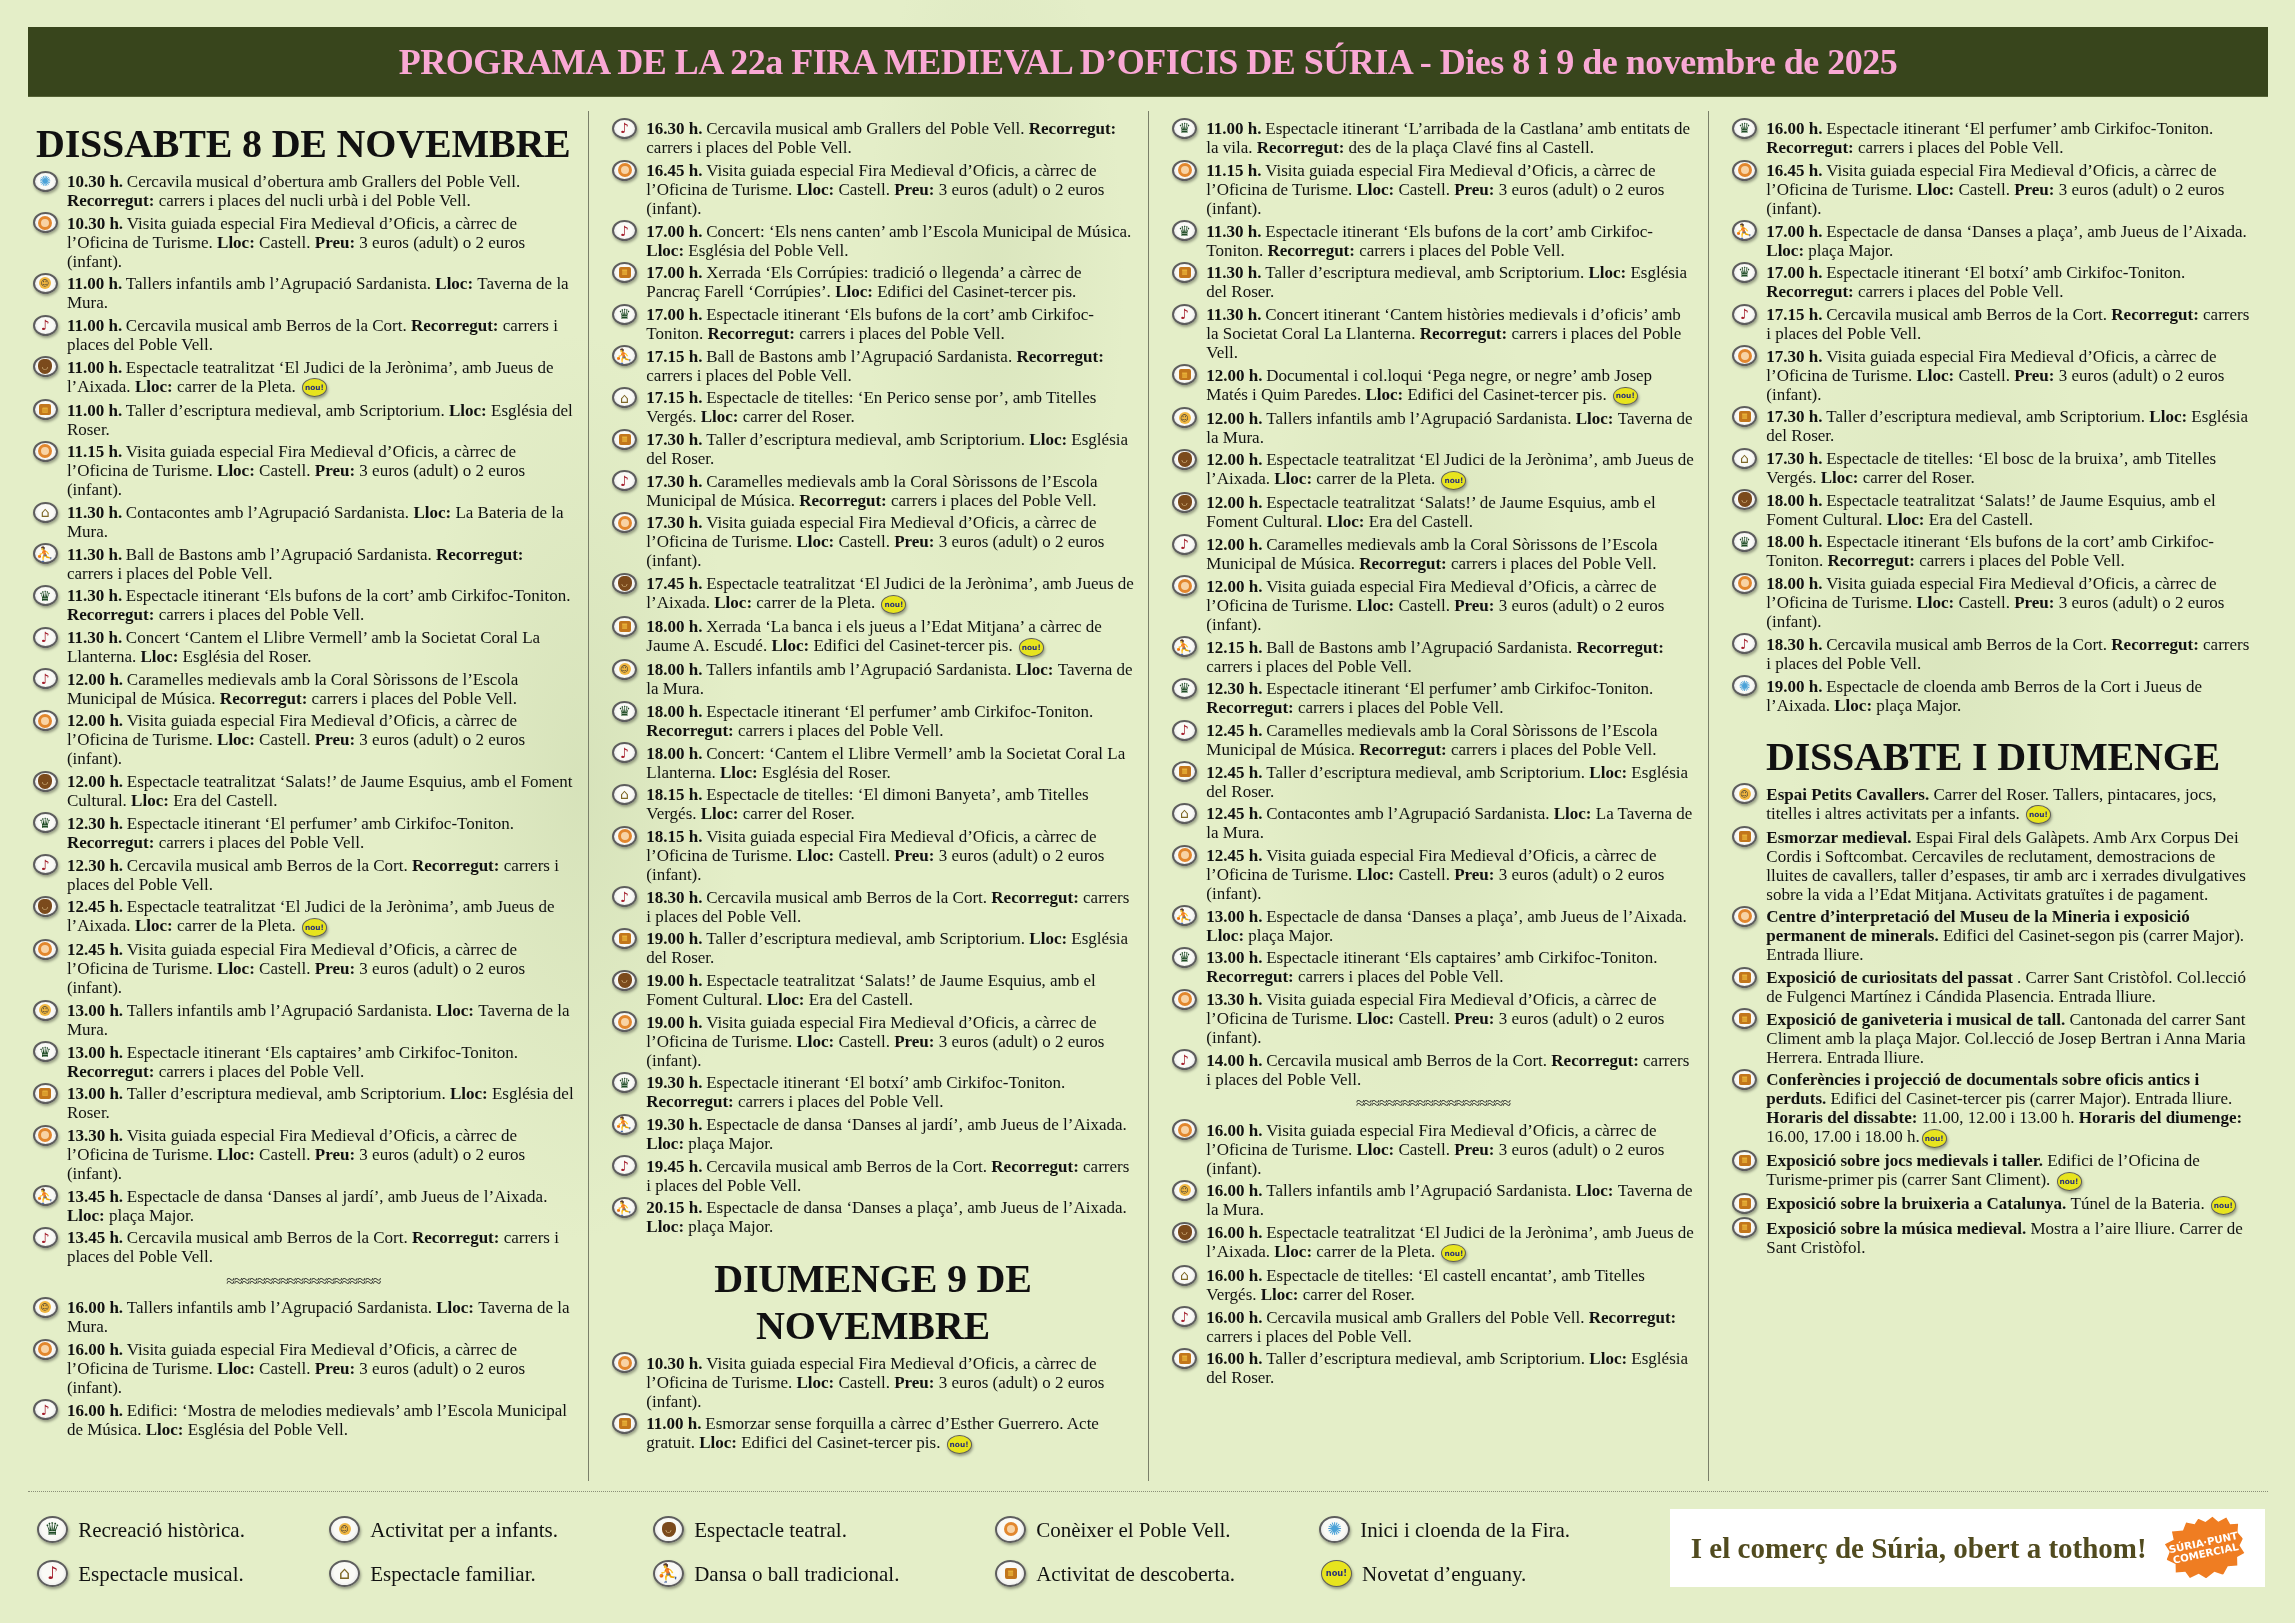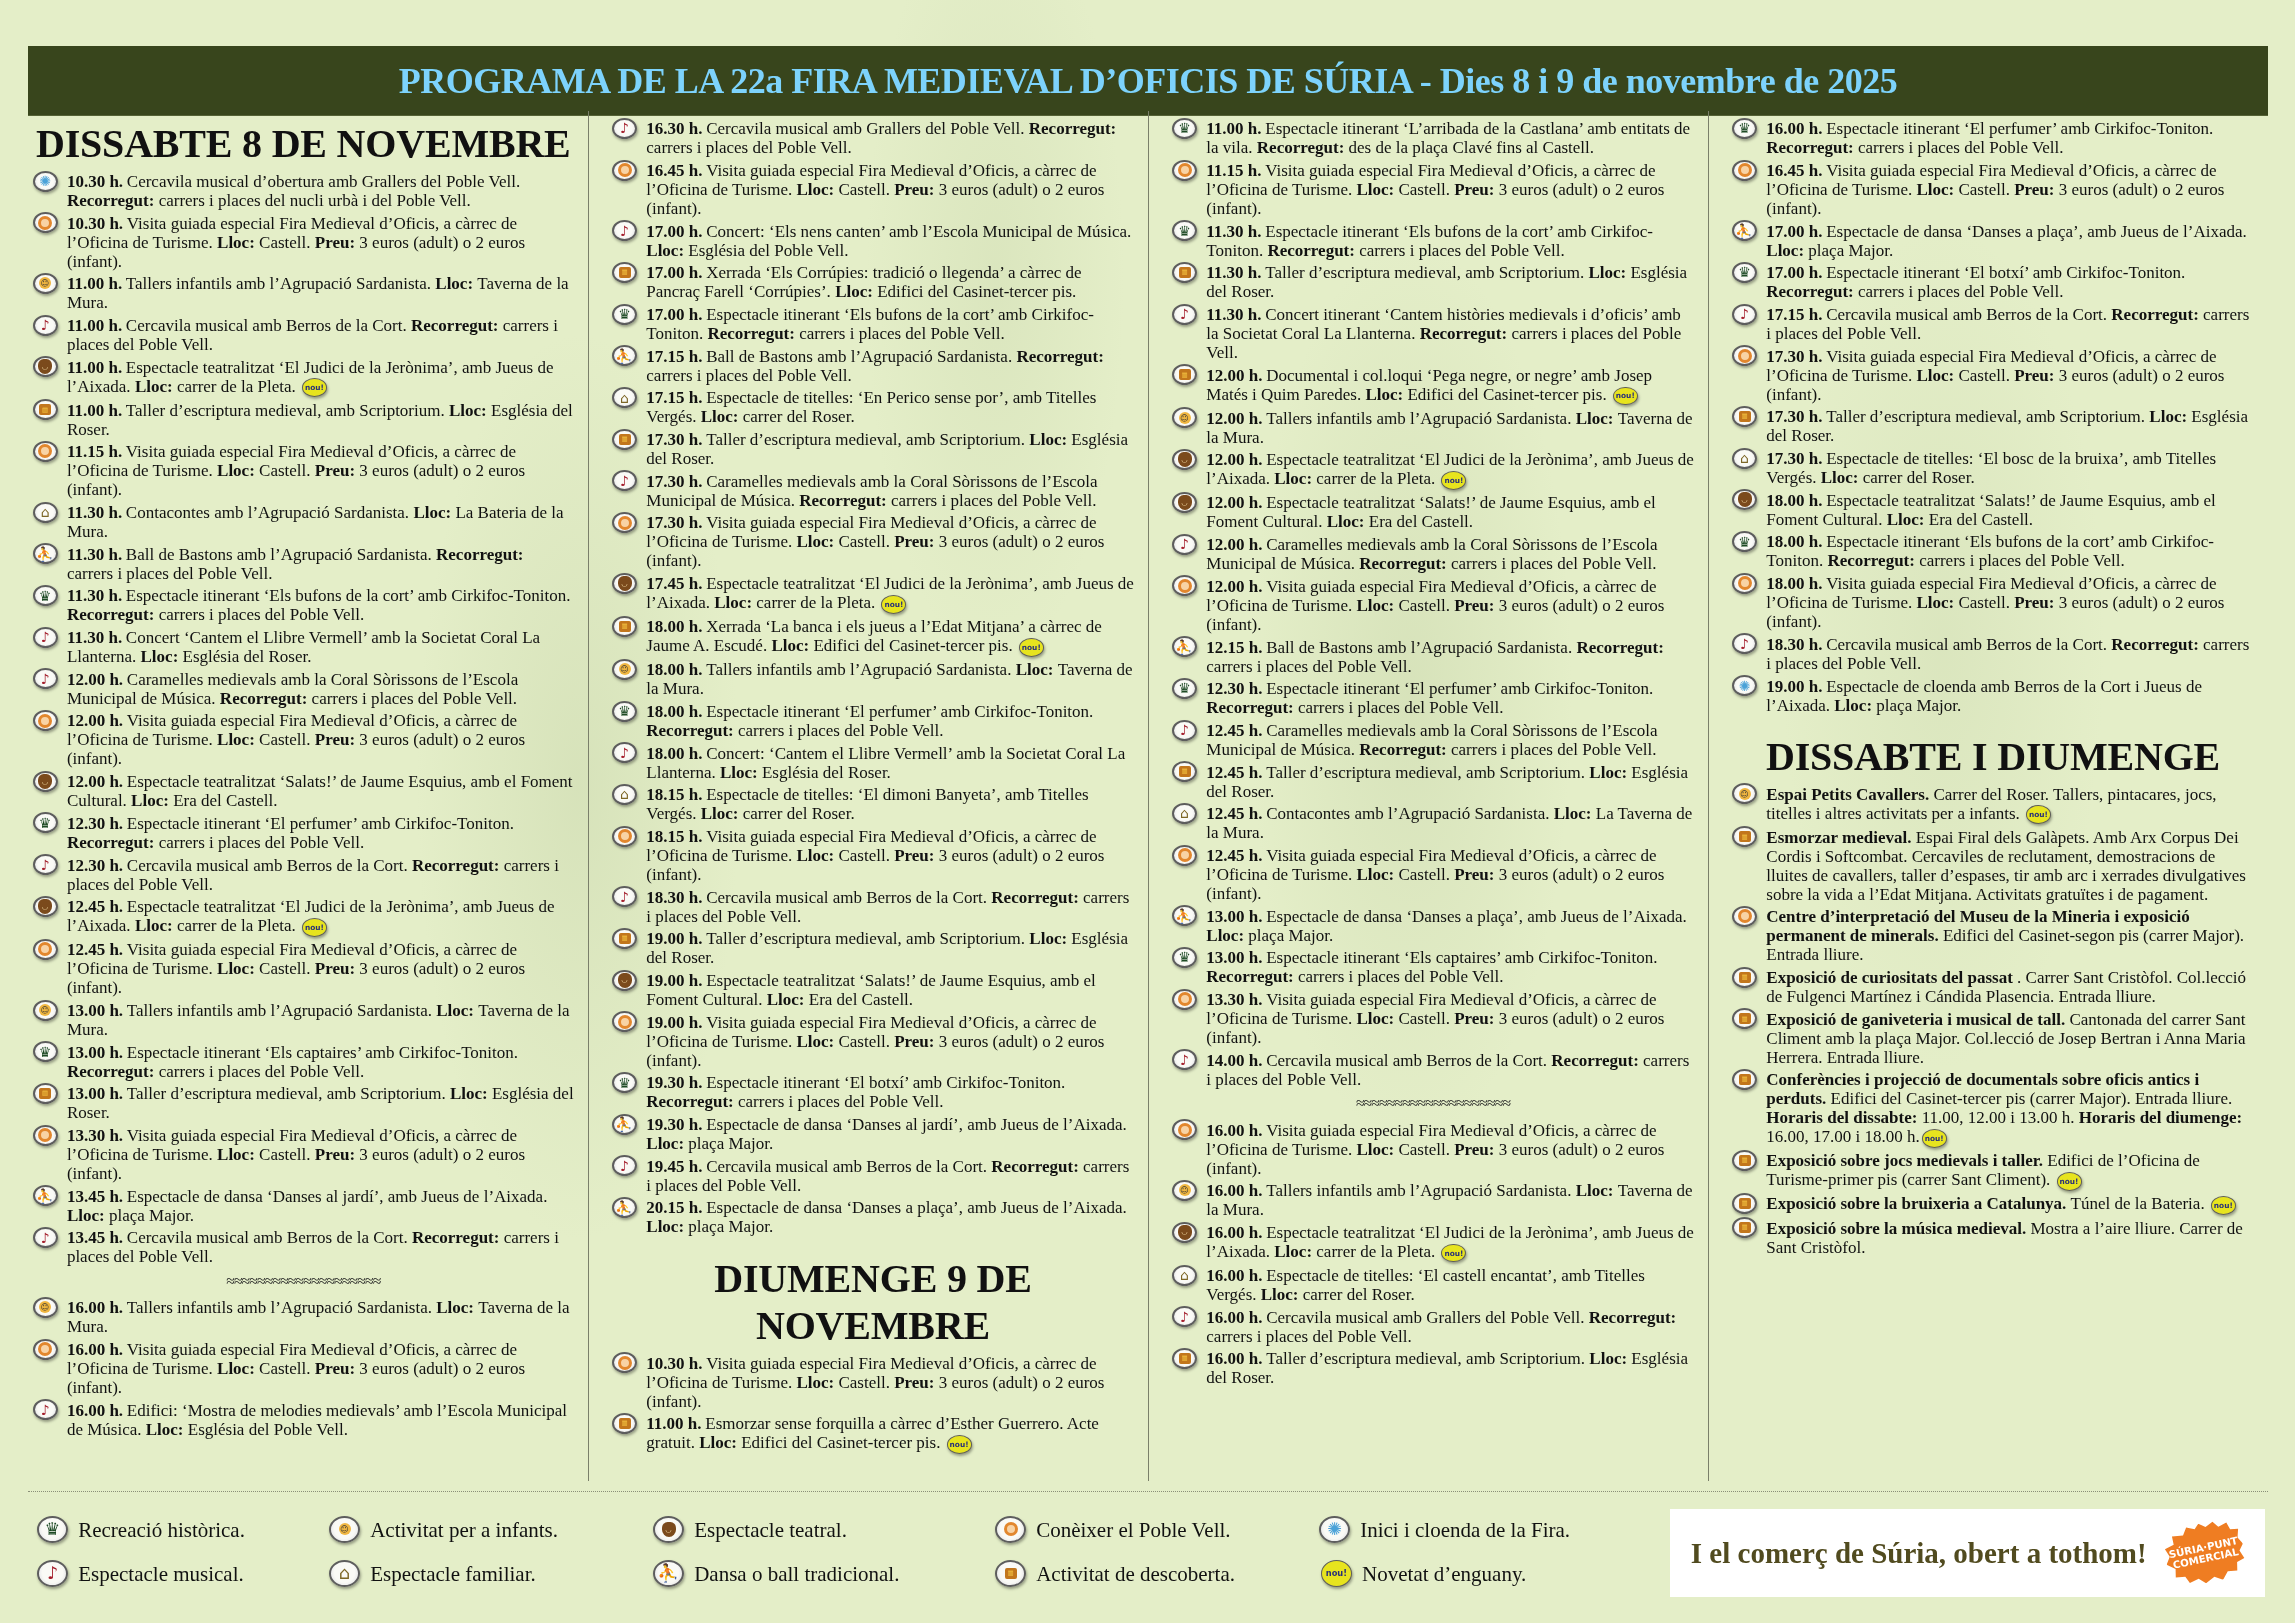--- a/index.html
+++ b/index.html
@@ -13,26 +13,25 @@
   .bg-deco {
     position: absolute; inset: 0; pointer-events: none;
     background:
       radial-gradient(ellipse 231px 648px at 578px 787px, rgba(190,205,160,0.35), transparent 70%),
       radial-gradient(ellipse 231px 648px at 1411px 694px, rgba(190,205,160,0.35), transparent 70%),
       radial-gradient(ellipse 185px 555px at 995px 278px, rgba(190,205,160,0.25), transparent 70%),
       radial-gradient(ellipse 231px 602px at 1943px 648px, rgba(190,205,160,0.25), transparent 70%);
   }
   .header {
     position: absolute; left: 28px; top: 27px; width: 2240px; height: 70px;
-    background: #38451c; color: #7dd3fc;
+    background: #38451c; color: #f9a8d4;
     display: flex; align-items: center; justify-content: center;
     font-family: "Liberation Serif", serif; font-weight: bold;
     font-size: 36px; letter-spacing: -0.5px;
     border-bottom: 1.4px solid #556236;
-    margin-top: 19px;
   }
   .columns {
     position: absolute; left: 28px; top: 111px; width: 2240px; height: 1370px;
     display: grid; grid-template-columns: repeat(4, 1fr);
   }
   .col {
     padding: 0 14px 0 4.6px; position: relative;
   }
   .col + .col { border-left: 0.9px solid #7a7f6a; }
   .col.c2, .col.c3, .col.c4 { padding-left: 23px; }
@@ -86,21 +85,21 @@
     border-top: 1.9px dotted #8a8f78;
   }
   .legend {
     position: absolute; left: 37px; top: 1508px; width: 1619px; height: 88px;
     display: grid; grid-template-columns: 292px 324px 342px 324px 324px;
     grid-template-rows: 44px 44px;
   }
   .legend-item { display: flex; align-items: center; font-size: 21px; }
   .legend-item .icon { flex: 0 0 31px; width: 31px; height: 27px; font-size: 17.6px; }
   .promo {
-    position: absolute; left: 1670px; top: 1509px; width: 595px; height: 88px;
+    position: absolute; left: 1670px; top: 1509px; width: 595px; height: 78px;
     background: #fff; display: flex; align-items: center; justify-content: center;
   }
   .promo-text {
     font-family: "Liberation Serif", serif; font-weight: bold;
     font-size: 29px; color: #514b1f; margin-right: 18.5px;
   }
   .promo-badge {
     width: 79px; height: 60px; background: #ef7d22;
     clip-path: polygon(50% 0%, 58% 8%, 68% 2%, 74% 12%, 85% 8%, 88% 20%, 98% 22%, 95% 36%, 100% 48%, 94% 58%, 98% 72%, 88% 76%, 86% 90%, 74% 88%, 66% 100%, 56% 92%, 44% 100%, 36% 90%, 24% 94%, 20% 82%, 8% 80%, 10% 66%, 0% 56%, 6% 44%, 2% 30%, 14% 26%, 14% 12%, 28% 14%, 34% 2%, 44% 8%);
     display: flex; flex-direction: column; align-items: center; justify-content: center;

